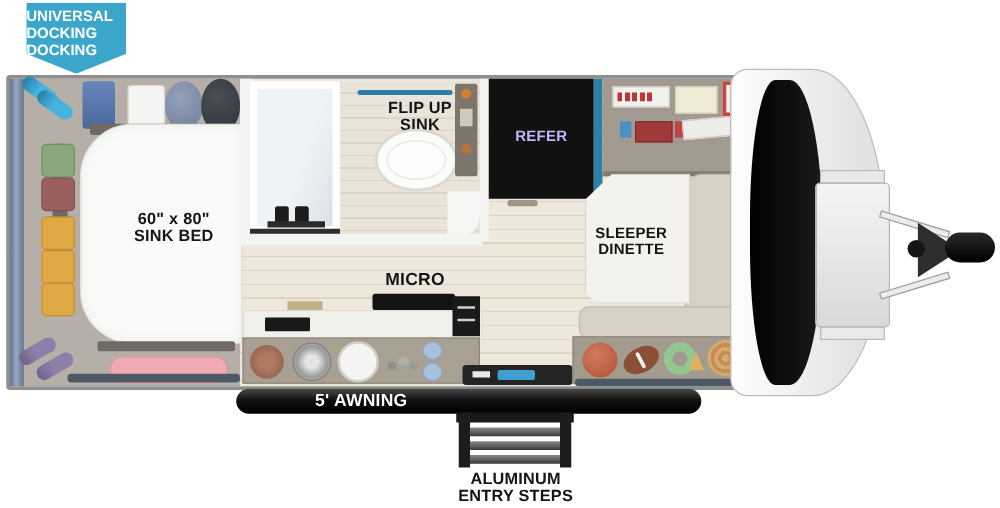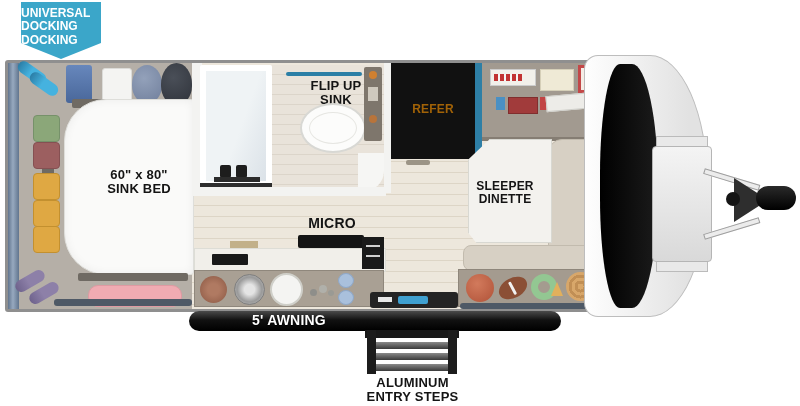--- a/index.html
+++ b/index.html
@@ -49,21 +49,21 @@
       background:repeating-linear-gradient(180deg,#E9E3DA 0 9px,#DCD5CA 9px 10px);}
   .towel-bar{left:14px;top:7px;width:76px;height:4px;background:#2B7FA6;border-radius:2px;}
   .toilet{left:28px;top:38px;width:62px;height:46px;background:#FCFCFB;border:2px solid #D8D8D4;border-radius:50%;}
   .toilet-inner{position:absolute;inset:7px;border:1px solid #E6E6E2;border-radius:50%;}
   .bath-cabinet{left:92px;top:2px;width:18px;height:74px;background:#7E766C;border-radius:2px;}
   .corner-wall{left:86px;top:88px;width:26px;height:38px;background:#F6F6F4;border-radius:0 0 20px 0;}
   .sink-label{left:22px;top:14px;width:84px;font-size:13px;}
 
   
   .refer{left:383px;top:0;width:84px;height:96px;background:#111111;color:#fff;}
-  .refer-label{left:0;top:40px;width:84px;font-size:12px;color:#a16207;}
+  .refer-label{left:0;top:40px;width:84px;font-size:12px;color:#c4b5fd;}
   .refer-strip{left:467px;top:0;width:7px;height:96px;background:#2E7FA6;}
   .refer-handle{left:398px;top:97px;width:24px;height:5px;background:#9C9486;border-radius:2px;}
   .desk{left:474px;top:0;width:128px;height:78px;background:#A29A90;border-bottom:4px solid #857D73;box-sizing:border-box;}
   .game-box{left:8px;top:6px;width:44px;height:15px;background:#F2F0EA;border:1px solid #CCC;}
   .game-dots{position:absolute;left:3px;top:4px;width:28px;height:7px;
      background:repeating-linear-gradient(90deg,#C23333 0 4px,#F5F5F5 4px 6px);}
   .notepad{left:58px;top:6px;width:32px;height:20px;background:#EFEAD6;border:1px solid #D5CFB8;}
   .art-frame{left:96px;top:2px;width:21px;height:22px;background:#F5EDE6;border:3px solid #C34848;}
   .blue-piece{left:14px;top:34px;width:9px;height:13px;background:#4A90C4;}
   .red-box{left:26px;top:34px;width:28px;height:15px;background:#A13B3B;border:1px solid #802E2E;}

